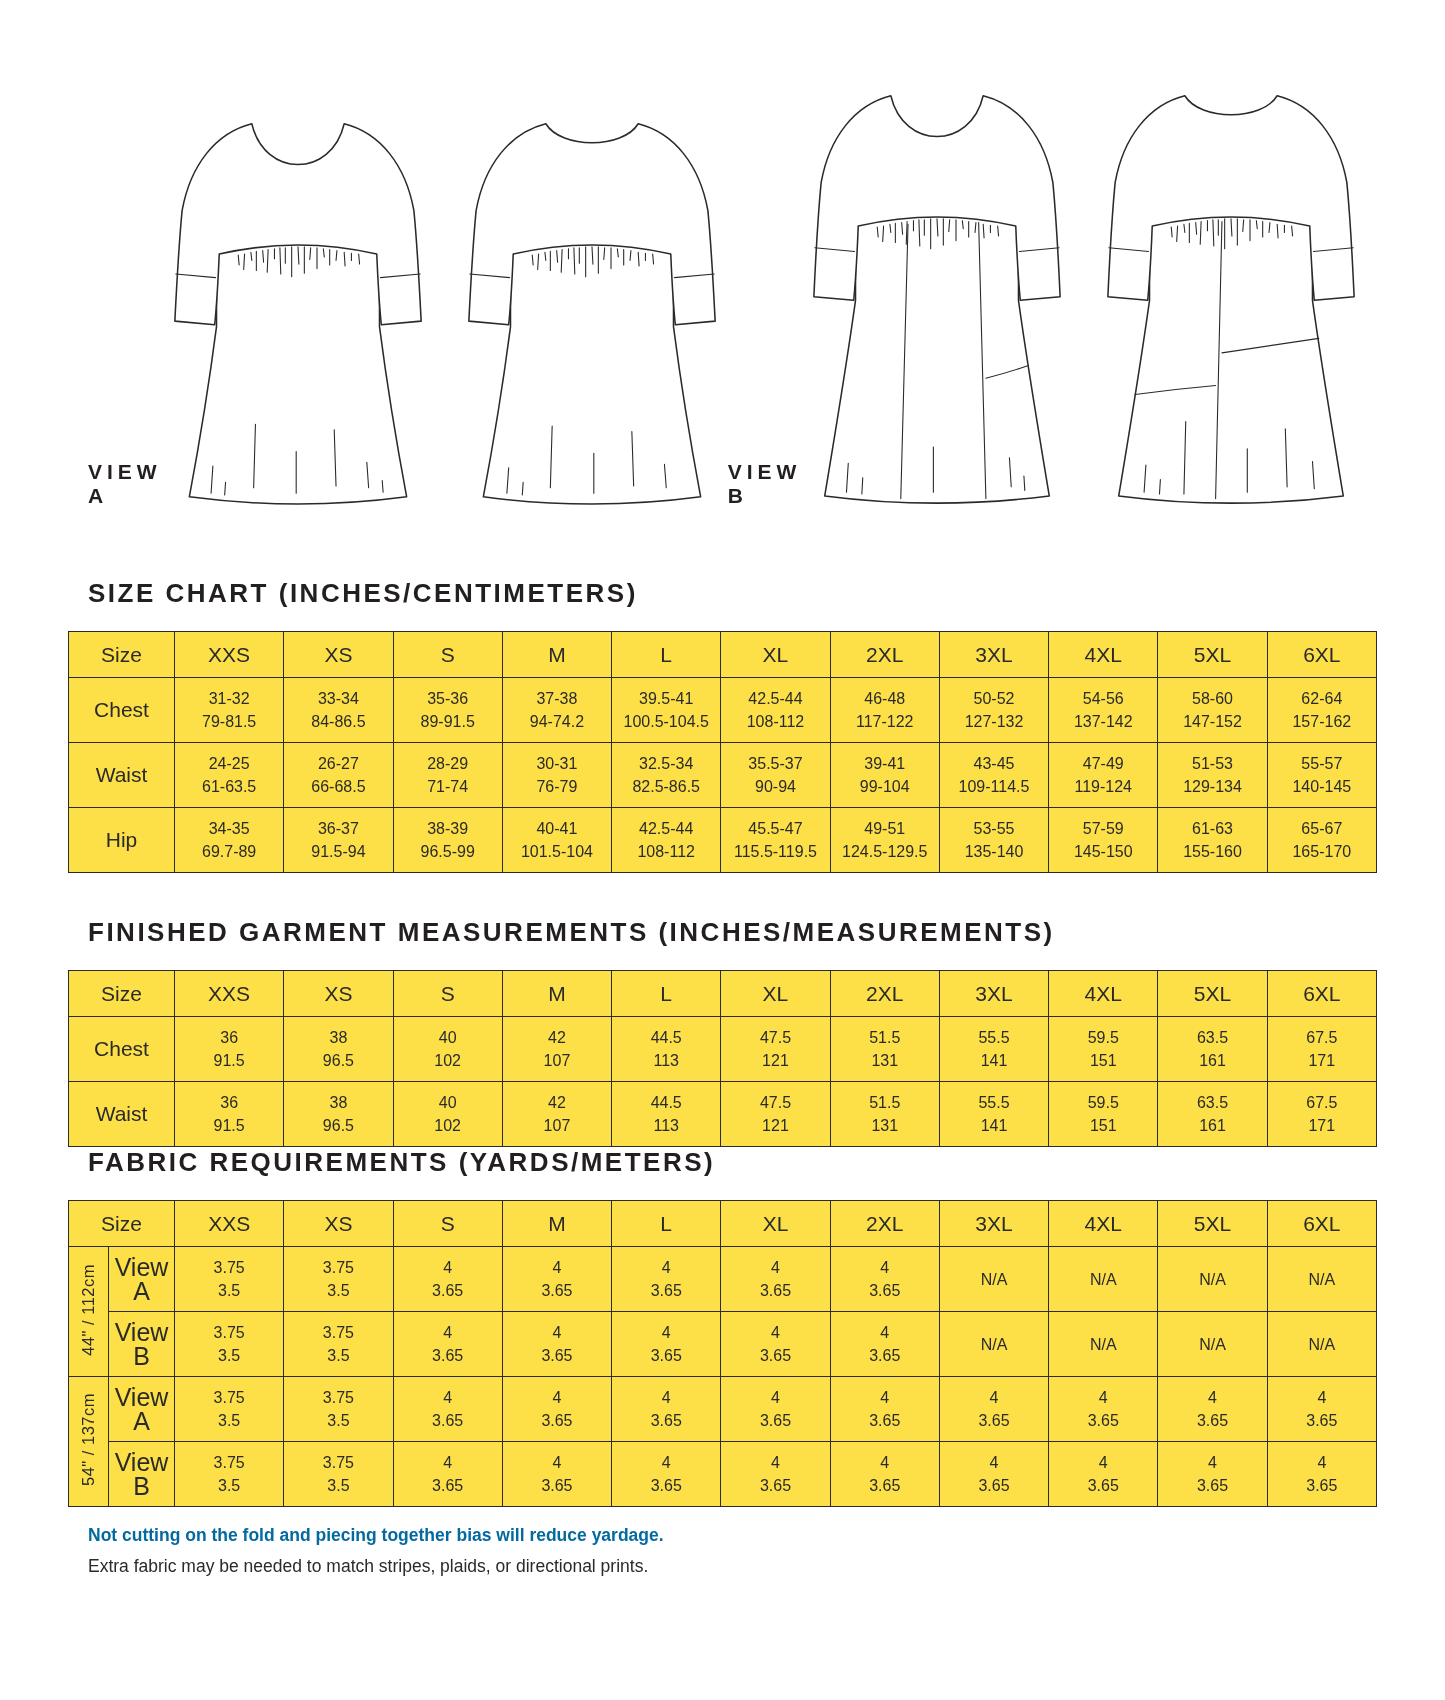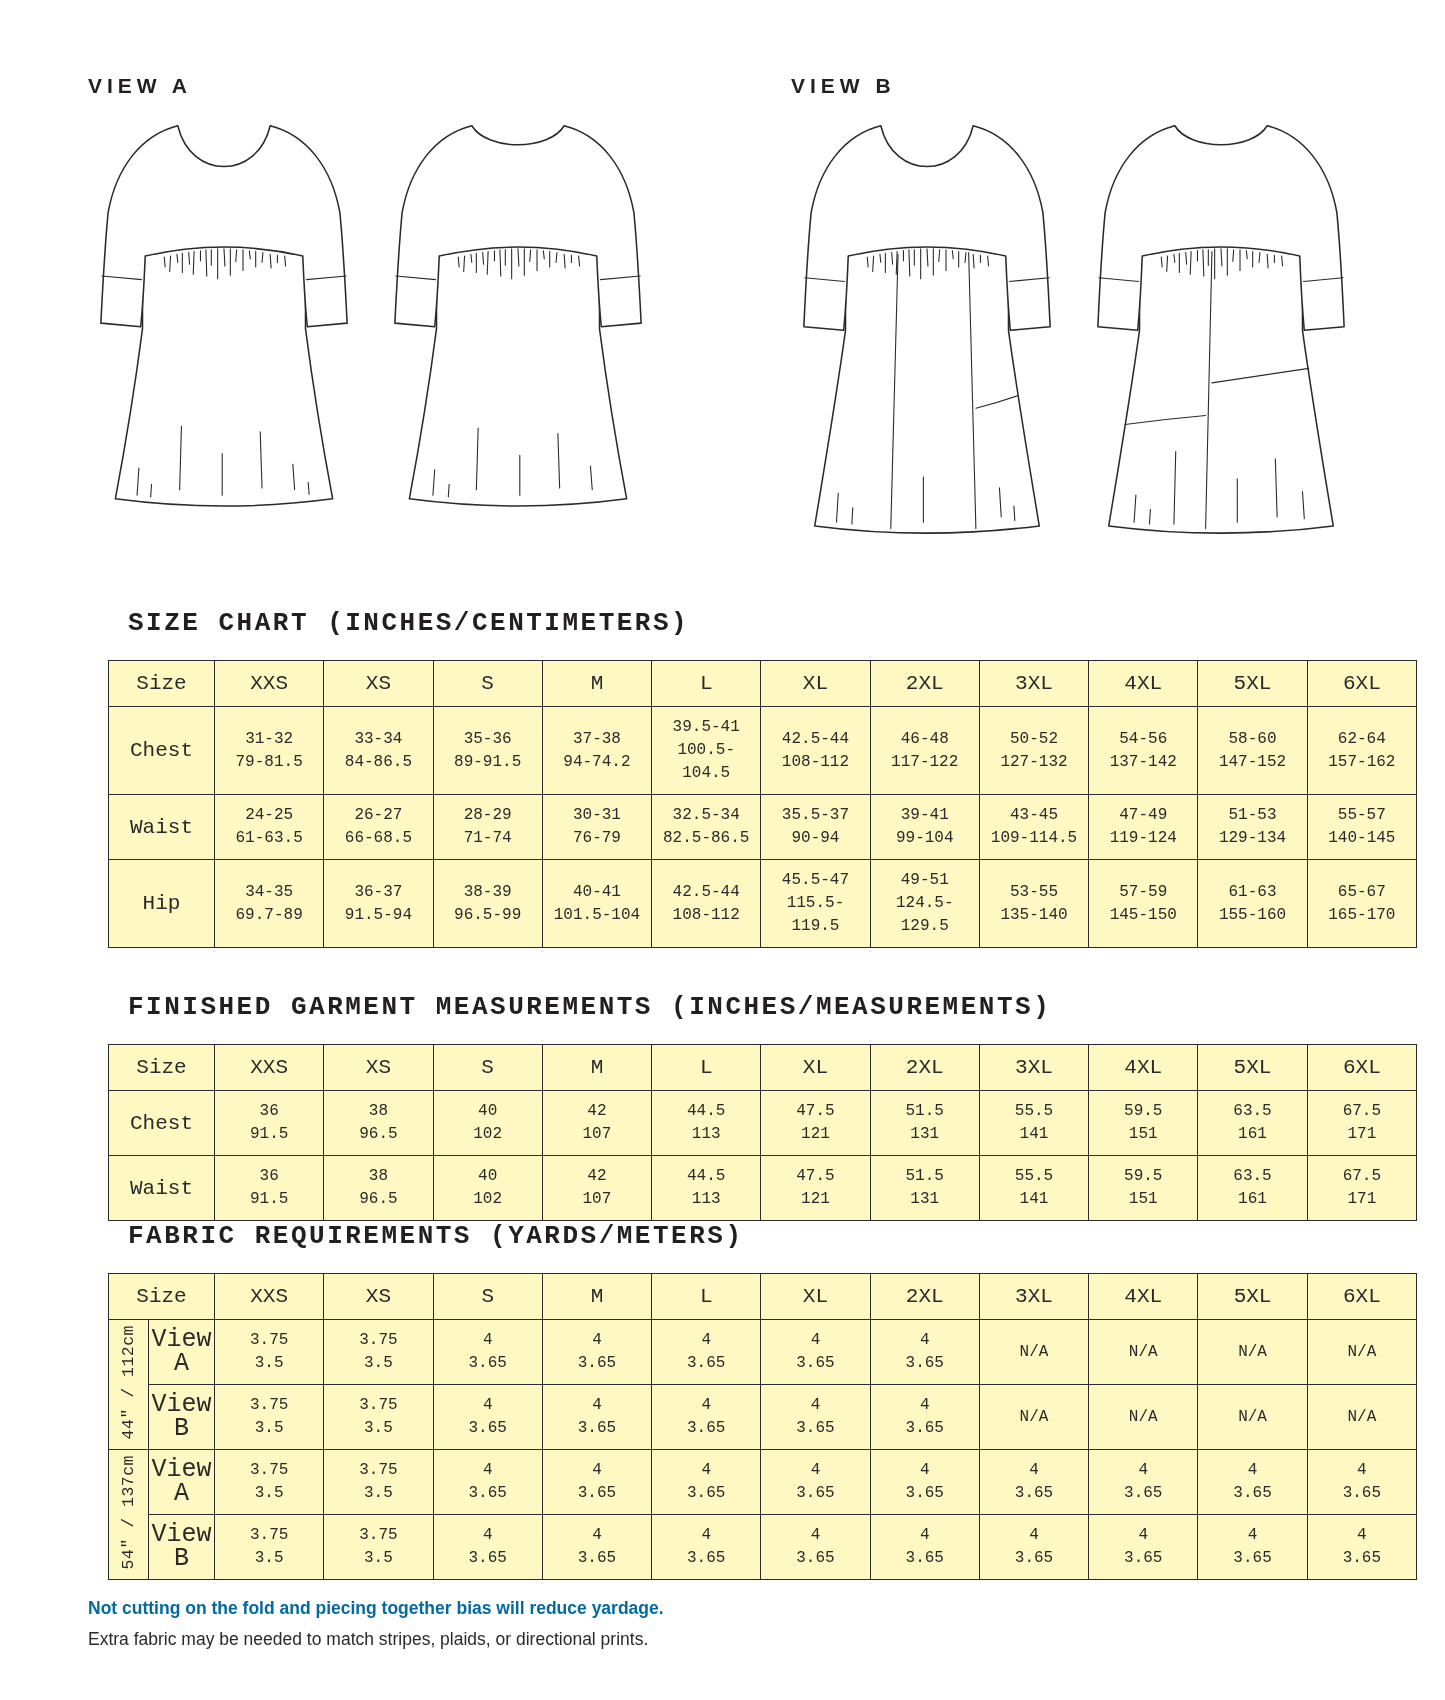--- a/index.html
+++ b/index.html
@@ -5,44 +5,44 @@
   html,body{margin:0;padding:0;background:#ffffff;}
   body{
     width:1445px;height:1700px;overflow:hidden;
     font-family:"Liberation Sans", sans-serif;color:#222;
     -webkit-font-smoothing:antialiased;
   }
   .page{width:1445px;height:1700px;position:relative;}
 
   
   .views{display:flex;justify-content:space-between;padding:74px 88px 0 88px;}
-  .view-group{display:flex;flex-direction:column;align-items:flex-start;}
+  .view-group{display:flex;flex-direction:row;align-items:flex-end;}
   .view-title{
     font-size:21px;font-weight:700;letter-spacing:5px;color:#231f20;
     margin-bottom:6px;
   }
   .sketch-row{display:flex;gap:22px;align-items:flex-start;}
   .sketch-row svg{display:block;}
   .sketch path{stroke:#2a2a2a;stroke-width:1.7;fill:none;stroke-linecap:round;stroke-linejoin:round;}
   .sketch path.filled{fill:#ffffff;}
   .sketch path.thin{stroke-width:1.2;}
 
   
-  .section{padding:0 108px;font-family:Liberation Mono, monospace;}
+  .section{padding:0 68px;}
   .section-title{
     font-weight:700;color:#231f20;font-size:26px;letter-spacing:2.5px;
     margin:0 0 0 20px;
   }
   .t1{margin-top:64px;}
   .t2{margin-top:44px;}
   .t3{}
 
   
   table{border-collapse:collapse;width:1309px;table-layout:fixed;margin-top:22px;
-        border:1.5px solid #2b2b2b;background:#fef9c3;}
+        border:1.5px solid #2b2b2b;background:#fde047;}
   th,td{border:1px solid #2b2b2b;text-align:center;vertical-align:middle;
         font-weight:400;color:#2a2a2a;padding:0;}
   thead th{font-size:21px;height:45px;}
   th.row-label{font-size:21px;}
   td.val{font-size:16px;line-height:23px;padding:9px 2px;}
   .m-table tbody tr{height:64px;}
   .f-table tbody tr{height:63px;}
   th.group-label{width:40px;}
   th.view-label{width:66px;font-size:25px;line-height:24px;}
   .vert{writing-mode:vertical-rl;transform:rotate(180deg);display:inline-block;

